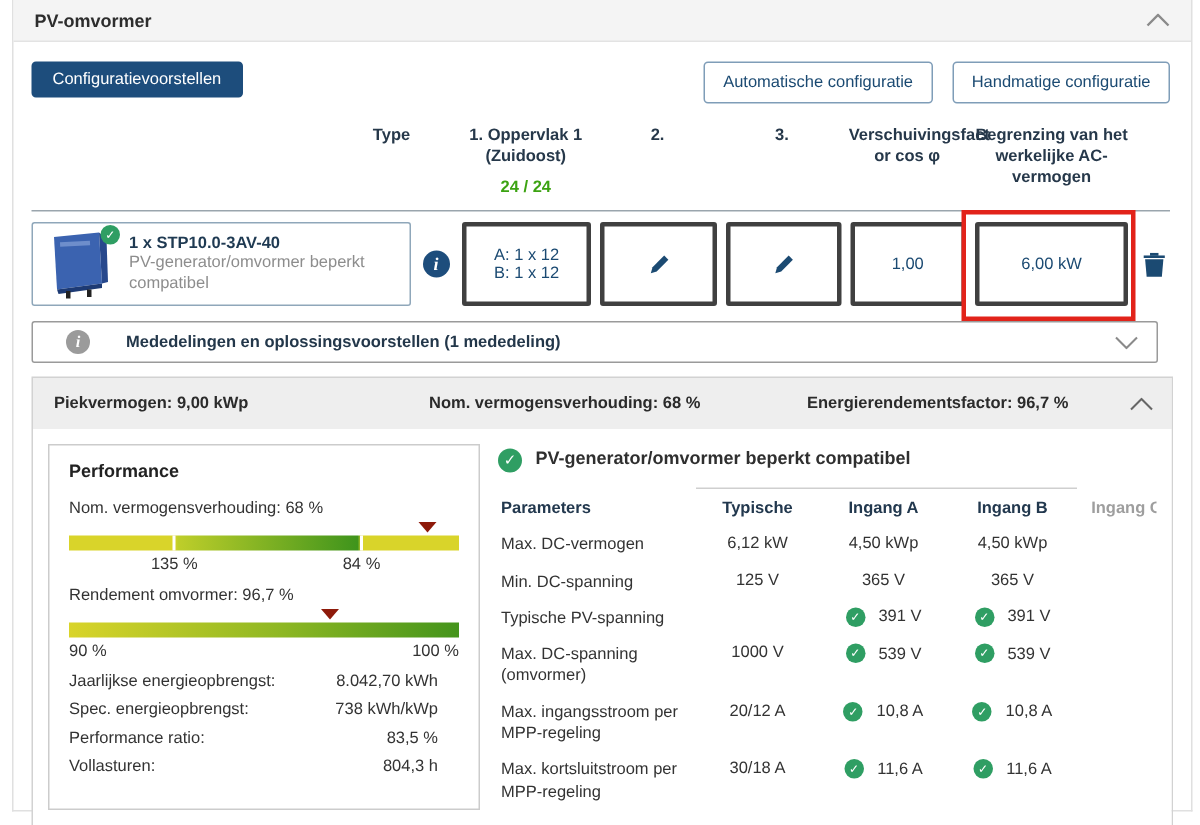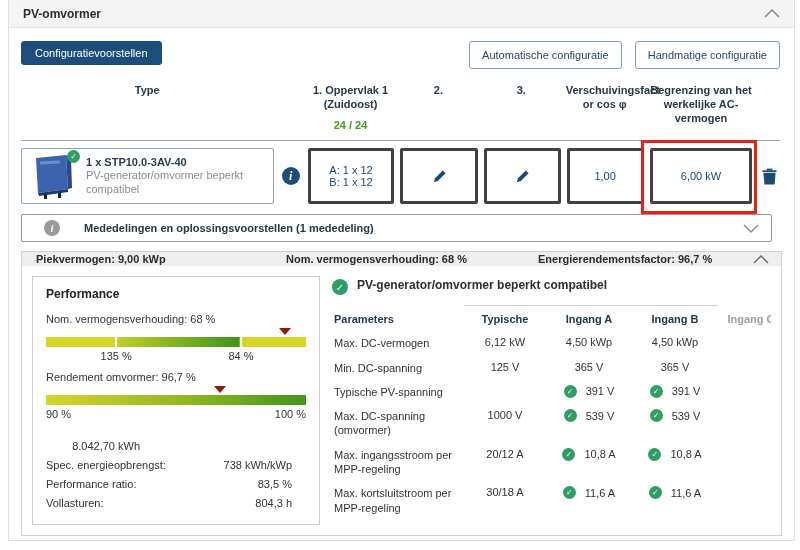--- a/index.html
+++ b/index.html
@@ -21,21 +21,21 @@
     font-size:11px; padding:5px 13px; cursor:pointer; font-family:inherit; }
   .btn-outline { background:#fff; color:#1b4a72; border:1px solid #7f9db8; border-radius:3px;
     font-size:11px; padding:7px 12px; cursor:pointer; margin-left:10px; font-family:inherit; }
 
   .grid { display:flex; gap:6px; }
   .c-type{width:256px;} .c-info{width:22px;} .c-b1{width:88px;} .c-b2{width:78px;}
   .c-b3{width:78px;} .c-b4{width:78px;} .c-b5{width:104px;} .c-del{width:22px;}
 
   .colhead { margin-top:15px; align-items:flex-start; }
   .colhead .hc { font-weight:bold; color:#26384a; text-align:center; line-height:1.25; }
-  .colhead .c-type { text-align:center; }
+  .colhead .c-type { text-align:right; }
   .surface-count { color:#3ca312; font-weight:bold; margin-top:7px; }
 
   .head-rule { border-bottom:1px solid #9aa5ad; margin-top:8px; }
 
   .inv-row { margin-top:7px; align-items:center; }
   .box { height:56px; border:3px solid #404040; border-radius:2px; background:#fff;
     display:flex; flex-direction:column; align-items:center; justify-content:center;
     color:#1b4a72; cursor:pointer; }
   .type-card { height:56px; border:1px solid #8fa7ba; border-radius:2px; display:flex;
     align-items:center; padding:4px 8px 4px 6px; gap:10px; cursor:pointer; }
@@ -56,41 +56,41 @@
 
   .msg-bar { margin-top:10px; height:28px; border:1px solid #9a9a9a; border-radius:2px;
     display:flex; align-items:center; padding:0 12px; cursor:pointer; width:751px; }
   .msg-icon { width:16px; height:16px; border-radius:50%; background:#9b9b9b; color:#fff;
     display:flex; align-items:center; justify-content:center; margin:0 24px 0 10px;
     font-family:"Liberation Serif", serif; font-style:italic; font-weight:bold; font-size:11px; }
   .msg-label { font-weight:bold; color:#23374a; }
   .msg-bar .chev { margin-left:auto; }
 
   .detail { margin-top:9px; border:1px solid #d2d2d2; width:761px; }
-  .summary-bar { height:14px; background:#eeeeee; display:flex; align-items:center;
+  .summary-bar { height:34px; background:#eeeeee; display:flex; align-items:center;
     padding:0 12px 0 14px; cursor:pointer; }
   .summary-bar span { font-weight:bold; color:#2b2b2b; }
   .s1 { width:250px; } .s2 { width:252px; } .s3 { flex:1; }
 
   .detail-body { display:flex; gap:12px; padding:10px; background:#fff; }
 
   .perf { width:288px; border:1px solid #ccc; padding:10px 13px 8px 13px; flex:none; }
   .perf-title { font-weight:bold; font-size:12px; color:#222; margin-bottom:12px; }
   .bar-label { color:#333; margin-bottom:3px; }
   .bar-wrap { position:relative; height:20px; margin-bottom:2px; }
   .marker { position:absolute; top:0; width:0; height:0; transform:translateX(-50%);
     border-left:6px solid transparent; border-right:6px solid transparent;
     border-top:7px solid #8e1a0a; }
   .gbar { position:absolute; left:0; right:0; top:9px; height:10px; }
   .gbar1 { background:linear-gradient(to right,#d9d42a 0%,#d9d42a 27%,#bece2a 28%,#3f941c 74%,#d9d42a 75%,#d9d42a 100%); }
   .gbar2 { background:linear-gradient(to right,#d9d42a 0%,#8db723 55%,#44941c 100%); }
   .tick { position:absolute; top:9px; width:2px; height:10px; background:#fff; transform:translateX(-50%); }
   .tick-row { position:relative; height:15px; margin-bottom:6px; }
   .tick-row span { position:absolute; transform:translateX(-50%); color:#333; }
-  .minmax-row { display:flex; justify-content:space-between; margin-bottom:20px; color:#333; }
+  .minmax-row { display:flex; justify-content:space-between; margin-bottom:8px; color:#333; }
   .stat { display:flex; margin:7px 0; }
   .stat-label { flex:1; }
   .stat-value { width:108px; text-align:right; padding-right:14px; }
 
   .compat { flex:1; overflow:hidden; padding-top:2px; }
   .compat-head { display:flex; gap:9px; width:300px; }
   .compat-head .txt { font-weight:bold; font-size:12px; color:#2f2f2f; line-height:1.3; }
   .check { width:13px; height:13px; border-radius:50%; background:#2f9e63; color:#fff;
     display:inline-flex; align-items:center; justify-content:center; font-size:8px; flex:none; }
   .check-lg { width:16px; height:16px; font-size:10px; margin-top:1px; }
@@ -242,20 +242,21 @@
           <div class="bar-wrap">
             <div class="gbar gbar2"></div>
             <div class="marker" style="left: 67%;"></div>
           </div>
           <div class="minmax-row">
             <span>90 %</span>
             <span>100 %</span>
           </div>
 
           <div class="stat">
+            <span class="stat-label">Jaarlijkse energieopbrengst:</span>
             <span class="stat-value">8.042,70 kWh</span>
           </div>
           <div class="stat">
             <span class="stat-label">Spec. energieopbrengst:</span>
             <span class="stat-value">738 kWh/kWp</span>
           </div>
           <div class="stat">
             <span class="stat-label">Performance ratio:</span>
             <span class="stat-value">83,5 %</span>
           </div>

